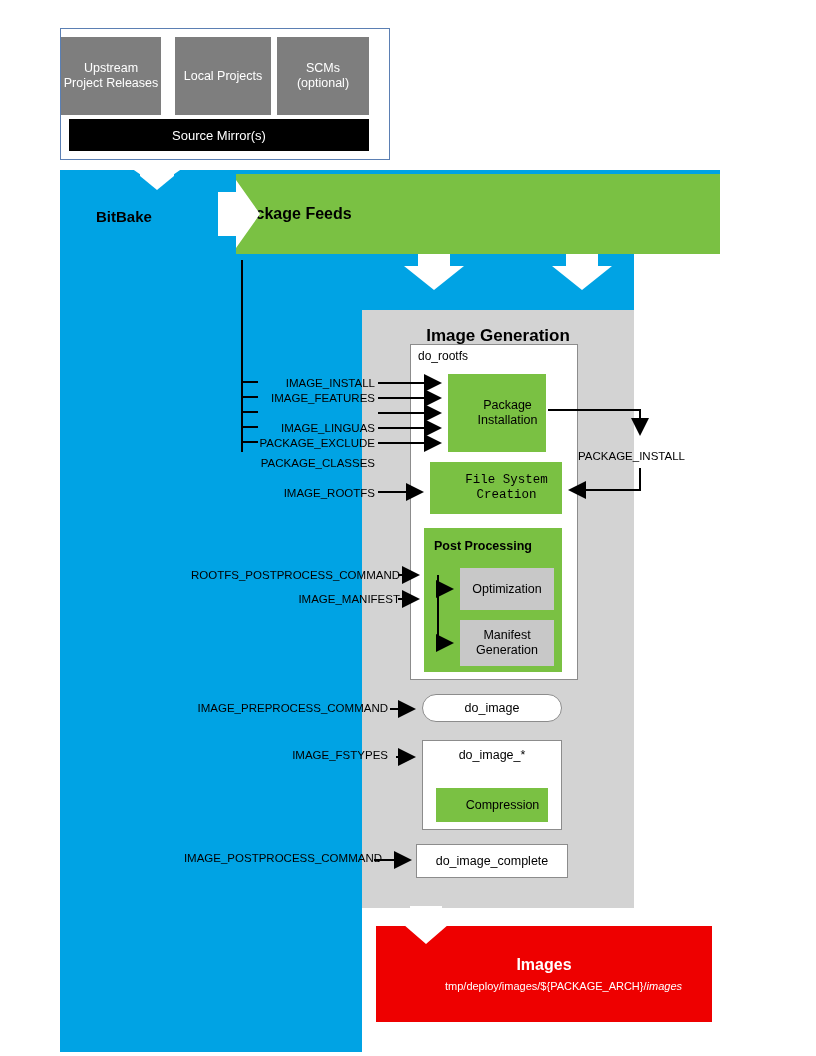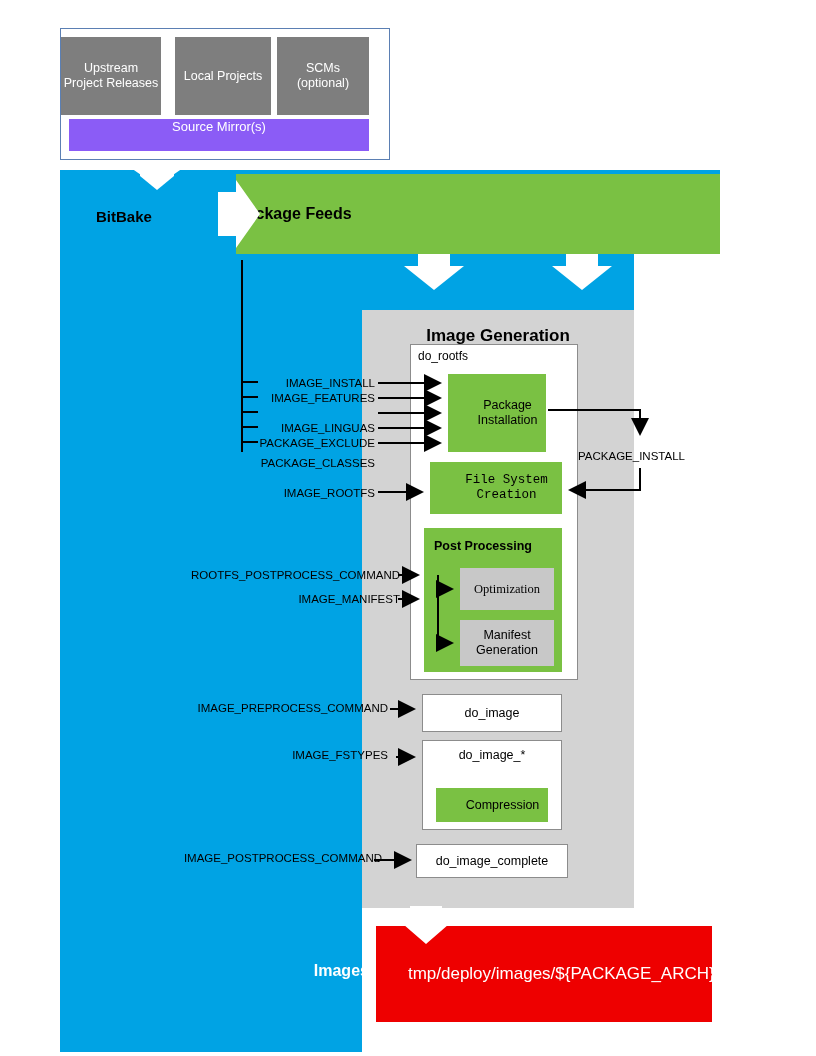--- a/index.html
+++ b/index.html
@@ -38,26 +38,26 @@
     line-height: 15px;
     text-align: center;
     display: flex;
     align-items: center;
     justify-content: center;
     box-sizing: border-box;
     padding: 2px;
   }
   .src-mirror {
     position: absolute;
-    background: #8b5cf6;
+    background: #000000;
     color: #ffffff;
     font-size: 13px;
     text-align: center;
     display: flex;
-    align-items: flex-start;
+    align-items: center;
     justify-content: center;
     box-sizing: border-box;
   }
 
   
   .blue-panel {
     left: 60px; top: 170px;
     width: 660px; height: 882px;
     background: #00a3e4;
   }
@@ -163,30 +163,31 @@
   }
 
   
   .images-box {
     left: 376px; top: 926px;
     width: 336px; height: 96px;
     background: #ee0000;
     color: #ffffff;
     box-sizing: border-box;
     display: flex;
+    flex-direction: column;
     align-items: center;
     justify-content: center;
   }
   .images-title {
     font-size: 16px;
     font-weight: bold;
     margin-bottom: 6px;
   }
   .images-path {
-    font-size: 17px;
+    font-size: 11px;
     padding-left: 39px;
   }
   .images-path i { font-style: italic; }
 
   
   .varlabel {
     position: absolute;
     font-size: 11.5px;
     color: #000000;
     text-align: right;
@@ -243,28 +244,28 @@
   <div class="green-box" style="left:448px; top:374px; width:98px; height:78px;">
     <span>Package Installation</span>
   </div>
 
   <div class="green-box" style="left:430px; top:462px; width:132px; height:52px;font-family:Liberation Mono, monospace;">
     <span>File System Creation</span>
   </div>
 
   <div class="green-box" style="left:424px; top:528px; width:138px; height:144px; display:block;"></div>
   <div class="pp-title" style="left:434px; top:539px;">Post Processing</div>
-  <div class="gray-inner" style="left:460px; top:568px; width:94px; height:42px;font-family:Liberation Serif, serif;">
+  <div class="gray-inner" style="left:460px; top:568px; width:94px; height:42px;">
     <span>Optimization</span>
   </div>
   <div class="gray-inner" style="left:460px; top:620px; width:94px; height:46px;">
     <span>Manifest Generation</span>
   </div>
 
-  <div class="white-box" style="left:422px; top:694px; width:140px; height:38px;">
+  <div class="white-box" style="left:422px; top:694px; width:140px; height:28px;border-radius:14px;">
     <span>do_image</span>
   </div>
 
   <div class="white-box top-align" style="left:422px; top:740px; width:140px; height:90px;">
     <span>do_image_*</span>
   </div>
   <div class="green-box" style="left:436px; top:788px; width:112px; height:34px;">
     <span>Compression</span>
   </div>
 

